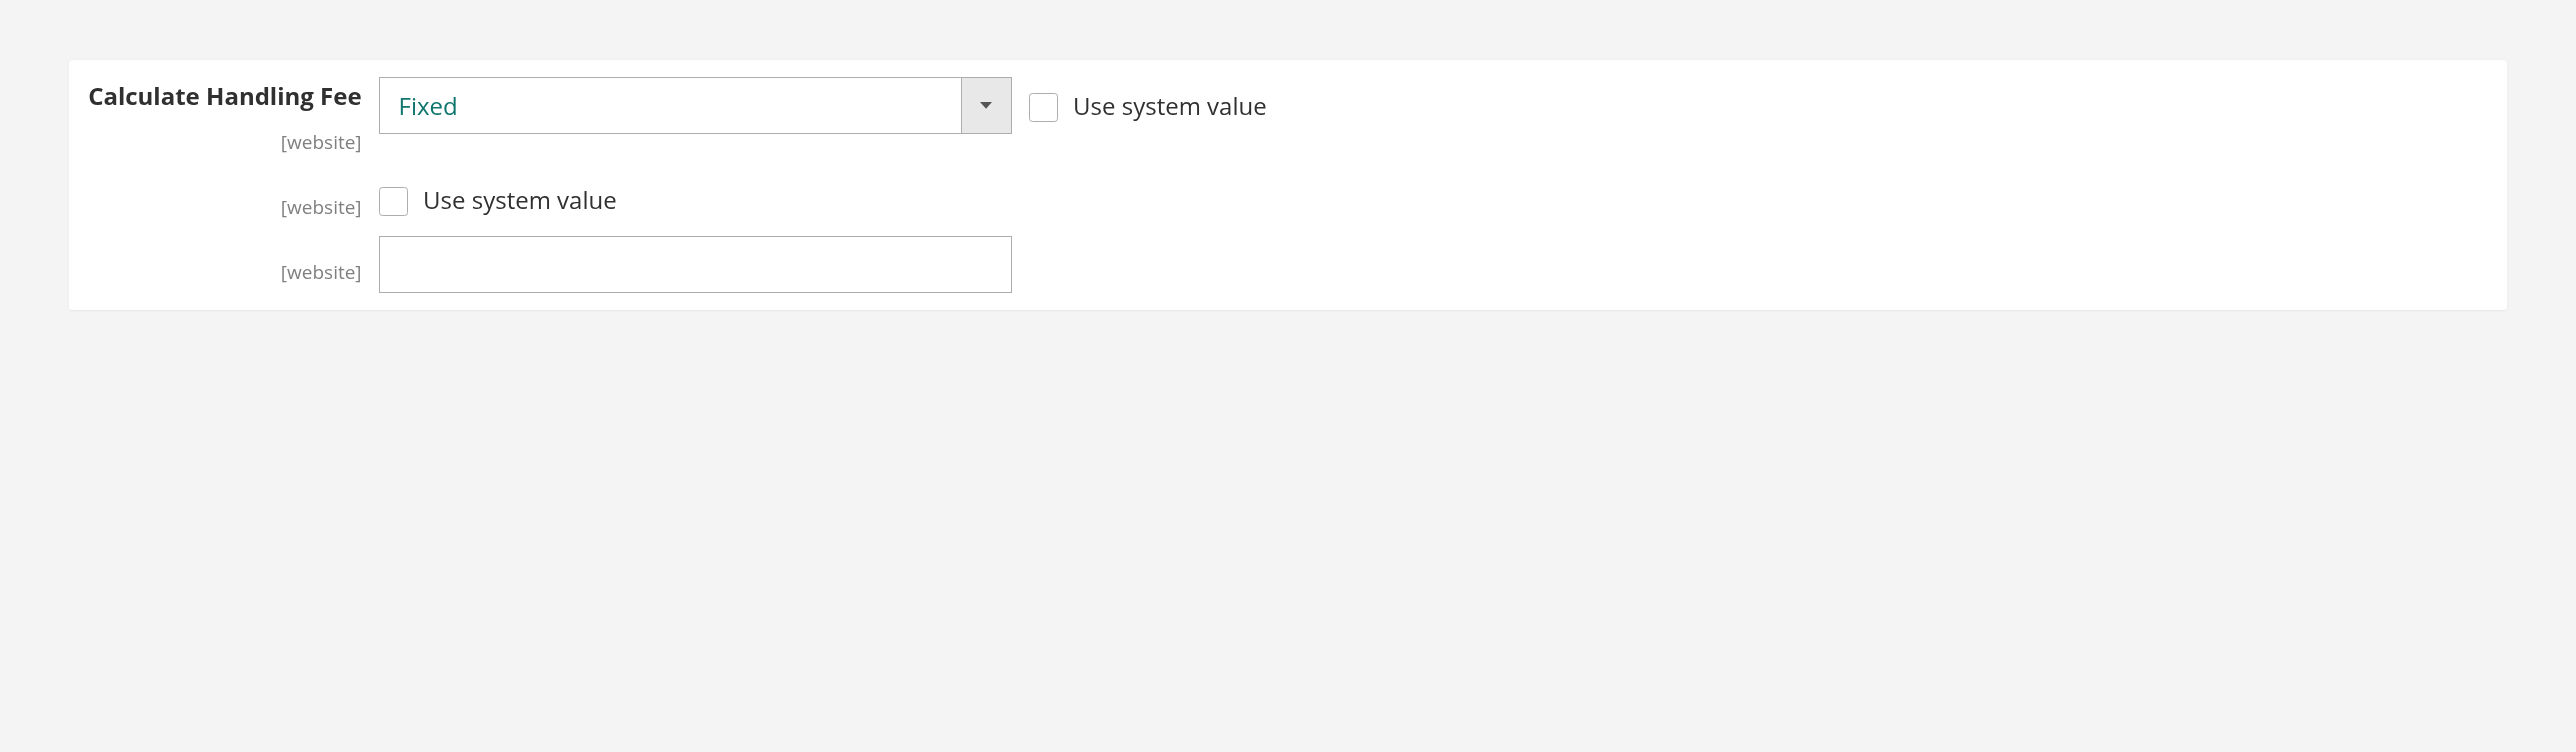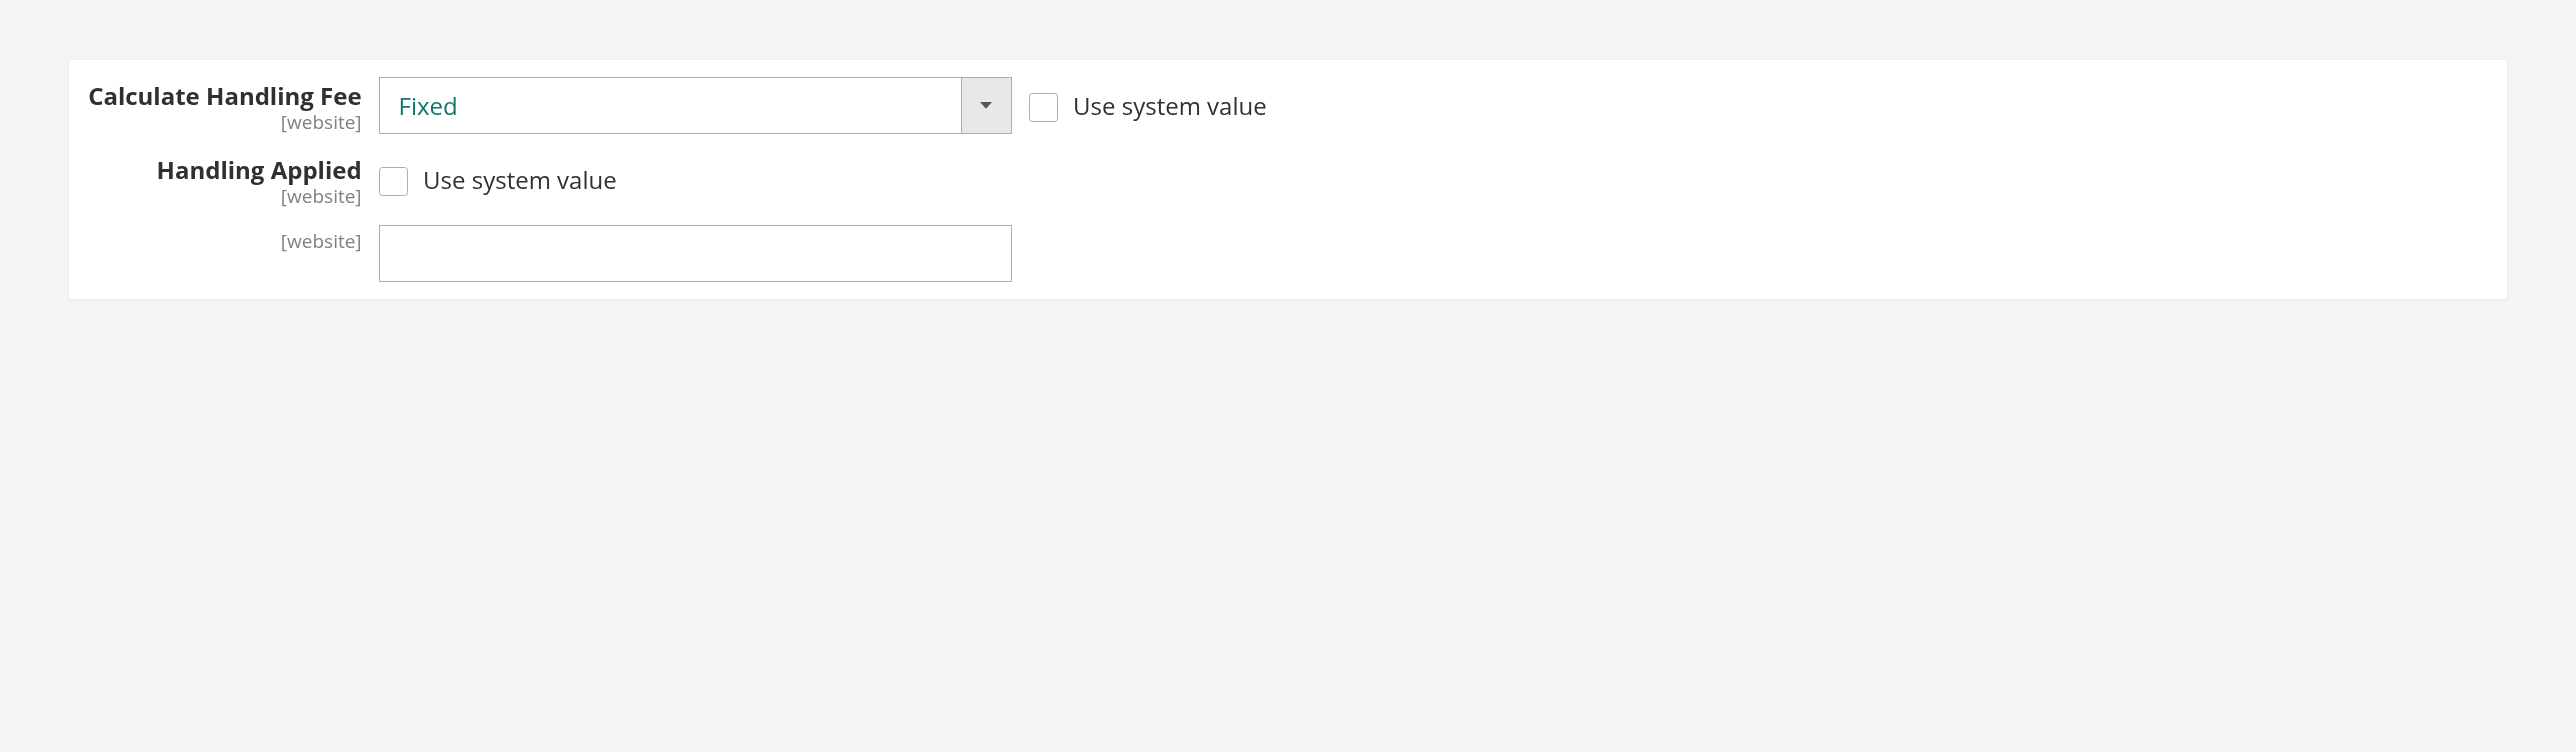--- a/index.html
+++ b/index.html
@@ -33,21 +33,21 @@
       color: #303030;
       font-size: 24px;
       font-weight: 700;
       line-height: 1.2;
     }
     .label-scope {
       color: #808080;
       font-size: 19px;
       font-weight: 400;
       line-height: 1.2;
-      margin-top: 0;
+      margin-top: 20px;
     }
     .input-col {
       width: 633px;
     }
     .select-wrap {
       position: relative;
       width: 100%;
       height: 57px;
       border: 0.9px solid #adadad;
       background: #ffffff;
@@ -124,21 +124,20 @@
       </div>
     </div>
     <div class="checkbox-col">
       <div class="checkbox-box"></div>
       <div class="checkbox-label">Use system value</div>
     </div>
   </div>
 
   <div class="form-row">
     <div class="label-col">
-      <div class="label-main">Handling Applied</div>
       <div class="label-scope">[website]</div>
     </div>
     <div class="checkbox-col">
       <div class="checkbox-box"></div>
       <div class="checkbox-label">Use system value</div>
     </div>
   </div>
 
   <div class="form-row">
     <div class="label-col">

